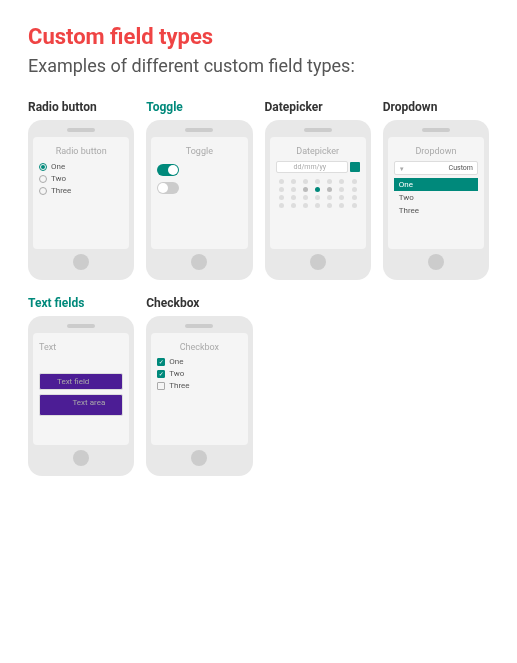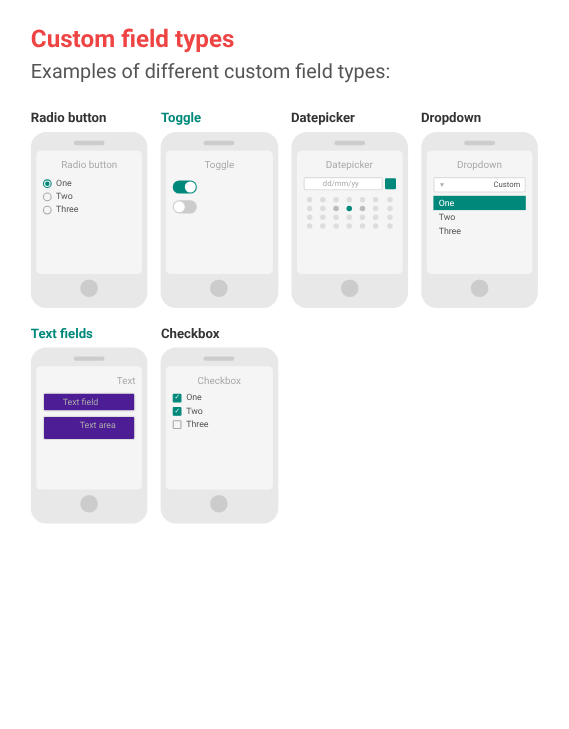--- a/index.html
+++ b/index.html
@@ -226,22 +226,22 @@
       color: #555;
     }
     .dd-option.selected {
       background: #00897b;
       color: #fff;
     }
     
     .tf-title {
       font-size: 9px;
       color: #aaa;
-      text-align: right;
-      margin-bottom: 5px;
+      text-align: left;
+      margin-bottom: 21px;
       margin-top: 2px;
     }
     .tf-field {
       border: 1px solid #ddd;
       background: #4c1d95;
       border-radius: 2px;
       padding: 3px 17px;
       font-size: 8px;
       color: #aaa;
       margin-bottom: 4px;

